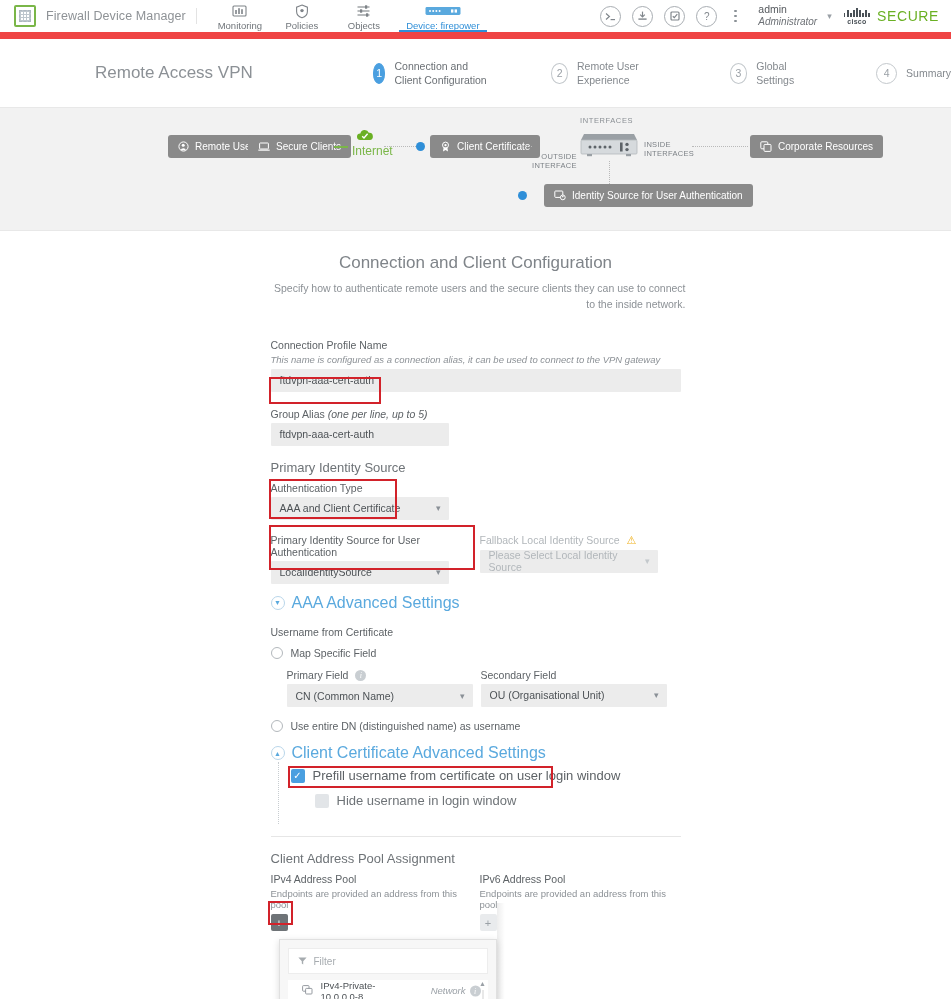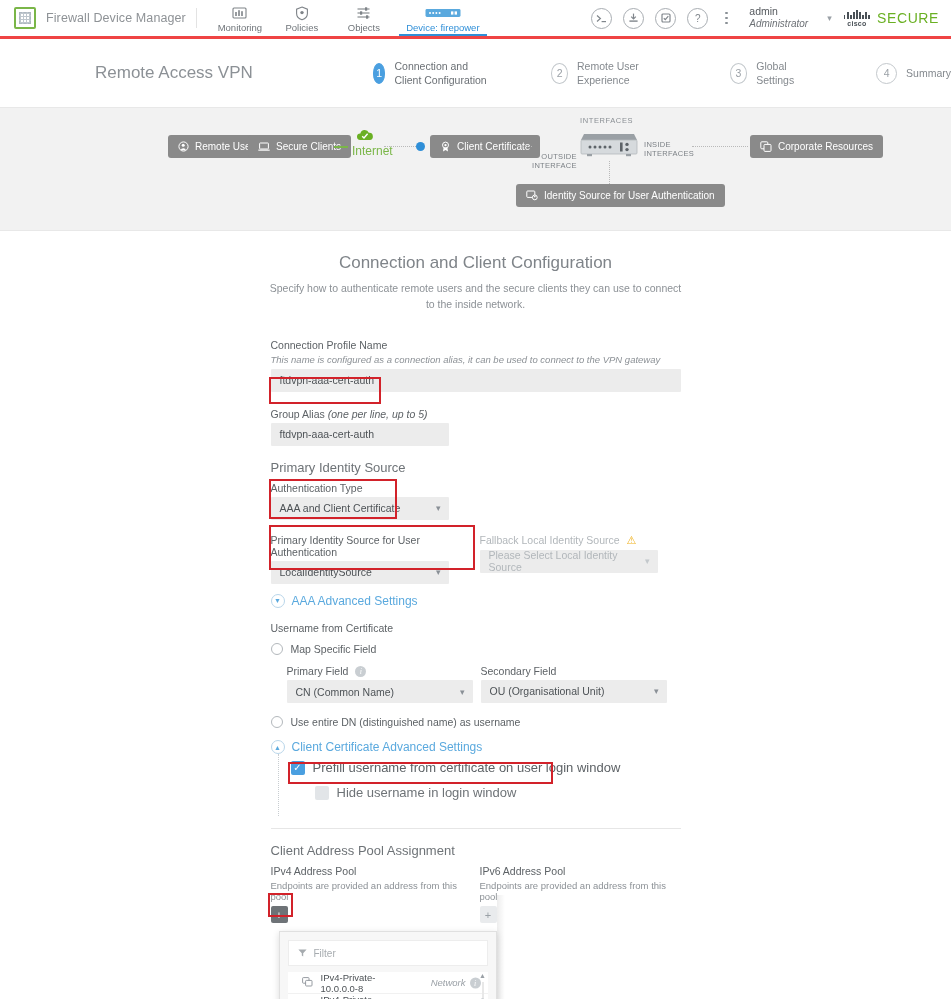--- a/index.html
+++ b/index.html
@@ -10,21 +10,21 @@
     background: #ffffff;
     color: #4a4a4a;
     overflow: hidden;
     position: relative;
   }
 
   
   .topbar {
     height: 39px;
     background: #fff;
-    border-bottom: 3px solid #ef4444;
+    border-bottom: 7px solid #ef4444;
     display: flex;
     align-items: stretch;
     position: relative;
   }
   .brand {
     display: flex; align-items: center;
     padding: 0 10px 0 14px;
     gap: 10px;
   }
   .brand-logo {
@@ -71,21 +71,21 @@
   .circ-icon {
     width: 21px; height: 21px; border-radius: 50%;
     border: 1.3px solid #a8adb2;
     display: flex; align-items: center; justify-content: center;
     color: #80868c; font-size: 10px;
     cursor: pointer;
   }
   .kebab { width: 14px; display:flex; flex-direction: column; gap: 2.5px; align-items: center; cursor: pointer; padding: 0 4px;}
   .kebab i { width: 2.6px; height: 2.6px; background: #8a9096; border-radius: 50%; display:block; }
 
-  .userbox { display: flex; align-items: center; gap: 19px; padding: 0 4px 0 10px; cursor:pointer;}
+  .userbox { display: flex; align-items: center; gap: 10px; padding: 0 4px 0 10px; cursor:pointer;}
   .user-lines { line-height: 1.25; }
   .user-name { font-size: 10.5px; color: #55595e; }
   .user-role { font-size: 10px; color: #6d7176; font-style: italic; }
   .caret-dn { color:#9aa0a6; font-size: 9px; }
 
   .cisco-logo { display:flex; align-items:center; gap:7px; padding-right:12px; padding-left: 8px;}
   .cisco-bars { display:flex; flex-direction:column; align-items:center; gap:1px;}
   .cisco-bars .bars { display:flex; align-items:flex-end; gap:1.4px; height:9px; }
   .cisco-bars .bars i { width:1.7px; background:#4a5157; display:block; }
   .cisco-word { font-size:7px; font-weight:bold; color:#4a5157; letter-spacing:.3px; }
@@ -139,21 +139,21 @@
   .inet-label { position:absolute; font-size:12px; color:#7ab648; }
   .fw-label { position:absolute; font-size:7.5px; color:#8a8f94; letter-spacing:.6px; }
   .if-label { position:absolute; font-size:7.5px; color:#7c8186; letter-spacing:.3px; line-height:1.25; text-align:right;}
   .if-label.right { text-align:left; }
   .fwbox { position:absolute; }
 
   
   .content { padding-top: 22px; }
   .form-head { text-align:center; }
   .form-title { font-size: 17px; color: #7f8489; font-weight: normal; }
-  .form-sub { font-size: 10.5px; color:#8c9196; max-width: 420px; margin: 8px auto 1px; line-height:1.5; }
+  .form-sub { font-size: 10.5px; color:#8c9196; max-width: 420px; margin: 8px auto 1px; line-height:1.5;text-align:right; }
 
   .form-body { width: 410px; margin: 26px auto 0; position: relative; }
   .row2 { display:flex; gap: 0; }
   .col { width: 202px; }
   .col.right { margin-left: 8px; }
   .lbl { font-size: 10.5px; color:#5d6266; margin-bottom: 3px; }
   .lbl .it { font-style: italic; }
   .hint { font-size: 9.5px; color:#8c9196; font-style: italic; margin-bottom: 4px; }
   .hint.plain { font-style: normal; }
   .fld {
@@ -174,21 +174,21 @@
   .sect-title { font-size: 13px; color:#6e7377; margin: 14px 0 7px; font-weight: normal; }
 
   .redbox { position:absolute; border: 2px solid #d2222a; pointer-events:none; }
 
   .link-row { display:flex; align-items:center; gap: 7px; margin-top: 10px; }
   .circ-chev {
     width: 14px; height:14px; border-radius:50%; border:1px solid #b9d6ea;
     display:flex; align-items:center; justify-content:center;
     color:#5aa9de; font-size:7px;
   }
-  .blue-link { font-size: 12px; color:#5aa9de; cursor:pointer; }
+  .blue-link { font-size: 16px; color:#5aa9de; cursor:pointer; }
 
   .radio-row { display:flex; align-items:center; gap:8px; margin-top: 9px; }
   .radio { width:12px; height:12px; border-radius:50%; border:1.3px solid #b3b8bc; background:#fff;}
   .radio-lbl { font-size:10.5px; color:#5d6266; }
 
   .subfields { margin: 10px 0 0 16px; display:flex; }
   .subcol { width: 190px; }
   .subcol.right { margin-left: 4px; }
 
   .info-i {
@@ -491,21 +491,21 @@
       <svg width="12" height="11" viewBox="0 0 12 11">
           <rect x="0.8" y="0.8" width="7" height="7" rx="1" fill="none" stroke="#fff" stroke-width="1"></rect>
           <rect x="4" y="3.4" width="7" height="7" rx="1" fill="#8a8a8a" stroke="#fff" stroke-width="1"></rect>
         </svg>
     </span>
     <span>Corporate Resources</span>
   </div>
 
   <div class="vdotline" style="left:609px; top:53px; height:23px;"></div>
   <div class="bluedot" style="left:518px; top:83px;"></div>
-  <div class="node" style="left:516px; top:76px;">
+  <div class="node" style="left:544px; top:76px;">
     <span class="nicon">
       <svg width="12" height="11" viewBox="0 0 12 11">
           <rect x="0.8" y="1" width="8" height="6.4" rx="0.8" fill="none" stroke="#fff" stroke-width="1"></rect>
           <circle cx="8.8" cy="7.4" r="2.4" fill="#8a8a8a" stroke="#fff" stroke-width="1"></circle>
           <circle cx="8.8" cy="6.6" r="0.8" fill="#fff"></circle>
         </svg>
     </span>
     <span>Identity Source for User Authentication</span>
   </div>
 </div>

